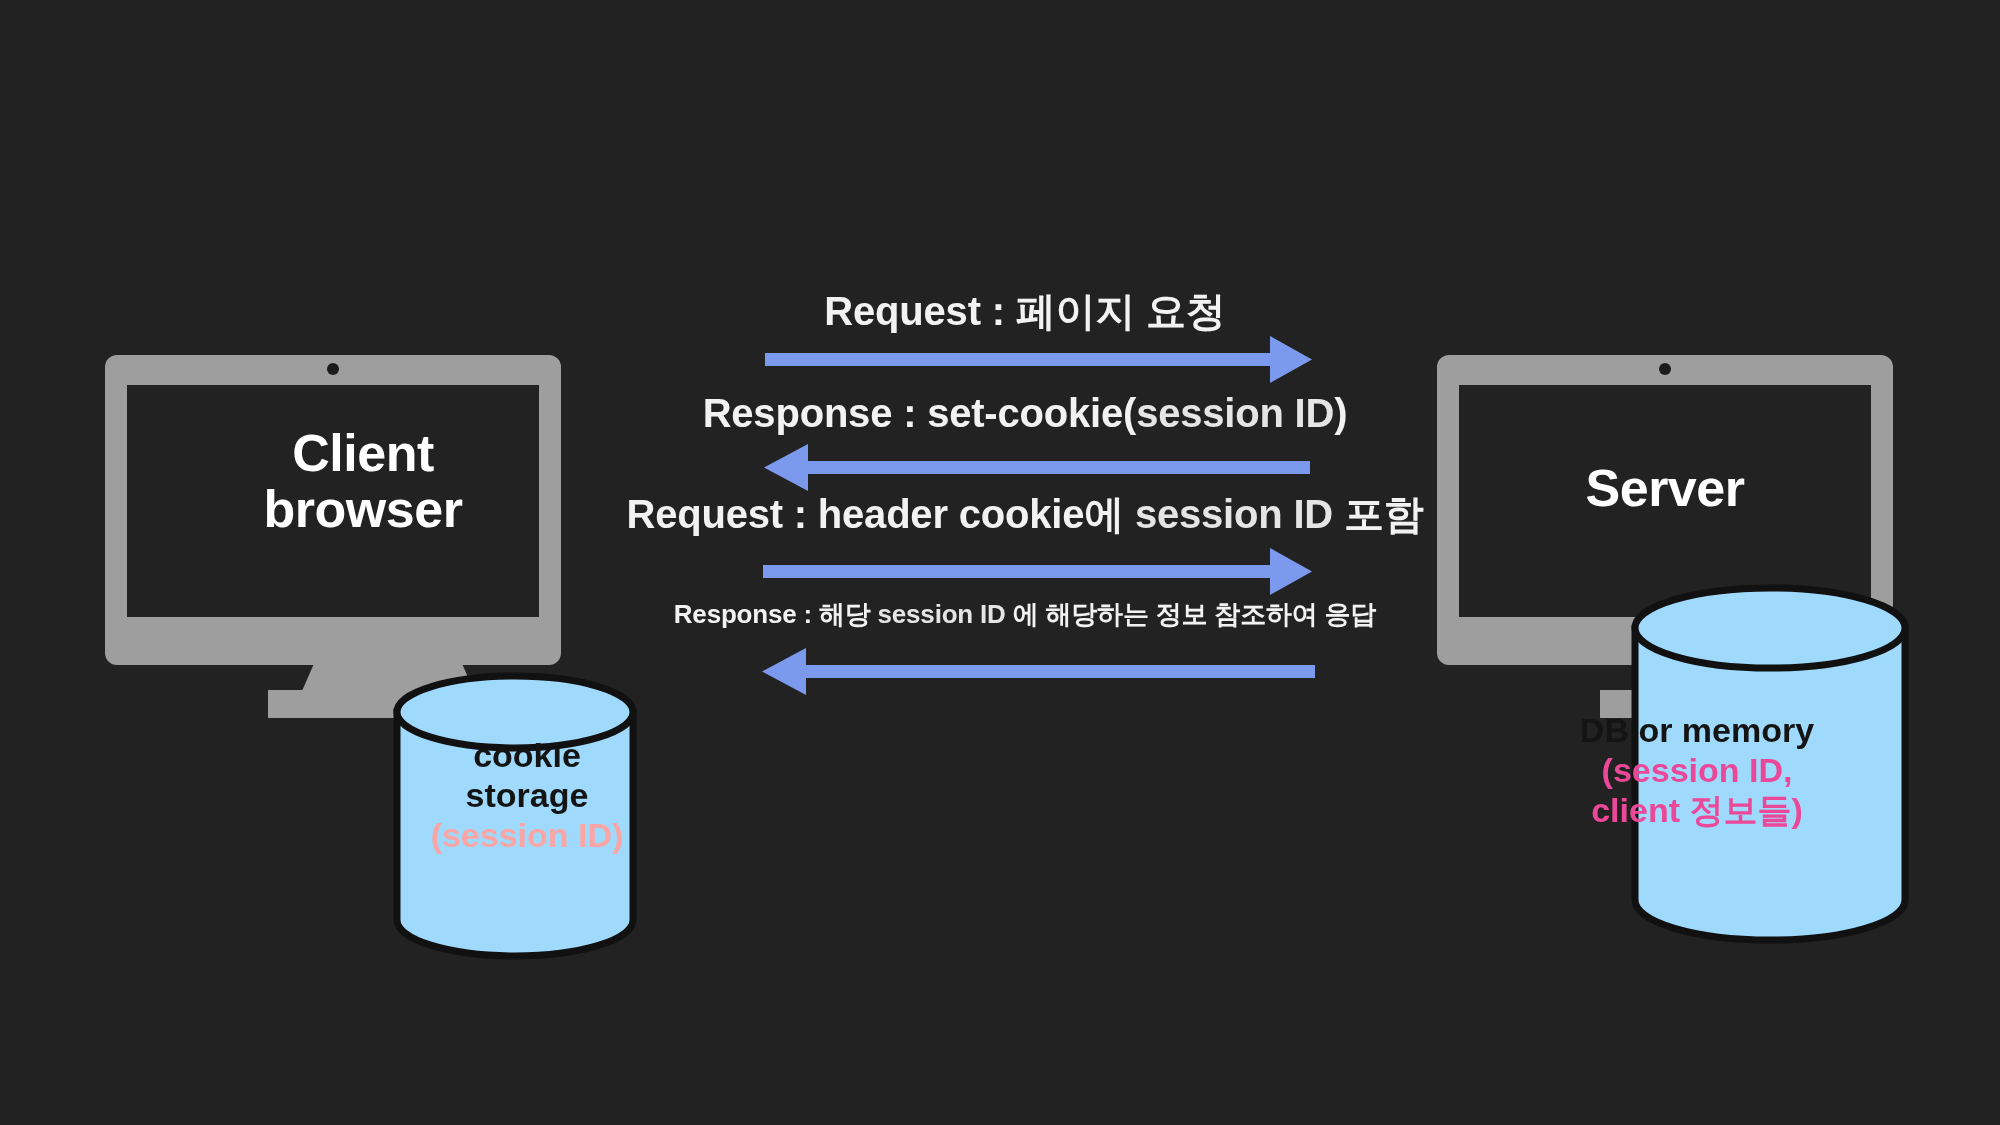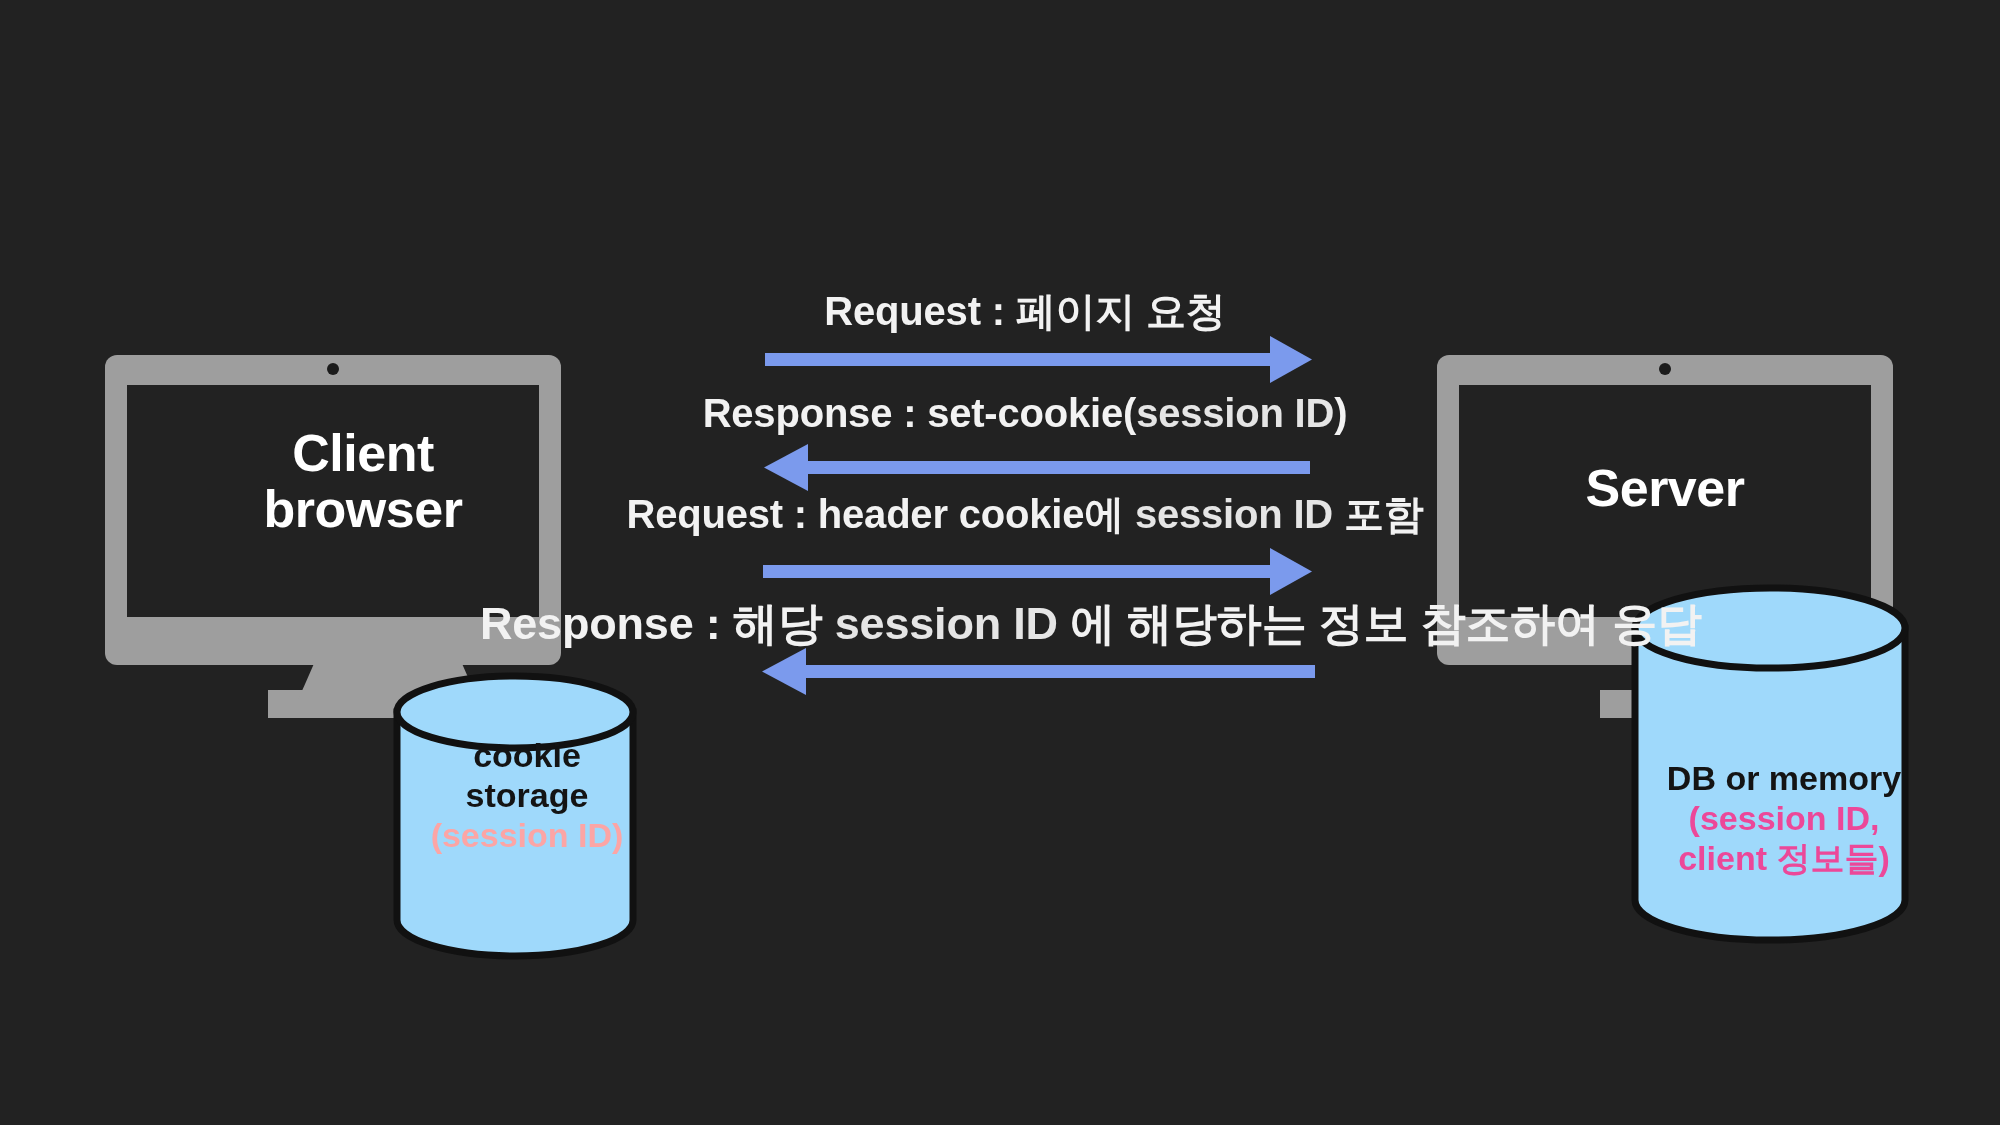--- a/index.html
+++ b/index.html
@@ -43,21 +43,21 @@
     letter-spacing: -0.5px;
   }
   .msg {
     font-size: 40px;
     font-weight: 700;
     color: #f2f2f2;
     text-align: center;
     letter-spacing: -0.2px;
   }
   .msg .hl { color: #e5e5e5; }
-  .msg-4 { font-size: 45px; }
+  .msg-4 { font-size: 26px; }
 
   .store-label {
     font-size: 34px;
     font-weight: 700;
     color: #141414;
     text-align: center;
     line-height: 1.18;
   }
   .store-label .hl { color: #fca5a5; }
   .store-label-right .hl { color: #ec4899; }
@@ -145,19 +145,19 @@
   <div class="txt msg msg-4" style="left:480px; top:600px; width:1090px;">
     <span>Response : 해당 </span><span class="hl">session ID</span><span> 에 해당하는 정보 참조하여 응답</span>
   </div>
 
   <div class="txt store-label" style="left:409px; top:735px; width:236px;">
     <div>cookie</div>
     <div>storage</div>
     <div class="hl">(session ID)</div>
   </div>
 
-  <div class="txt store-label store-label-right" style="left:1647px; top:710px; width:274px;margin-top:48px;">
+  <div class="txt store-label store-label-right" style="left:1560px; top:710px; width:274px;">
     <div>DB or memory</div>
     <div class="hl">(session ID,</div>
     <div class="hl">client 정보들)</div>
   </div>
 
 </div>
 
 </body></html>

